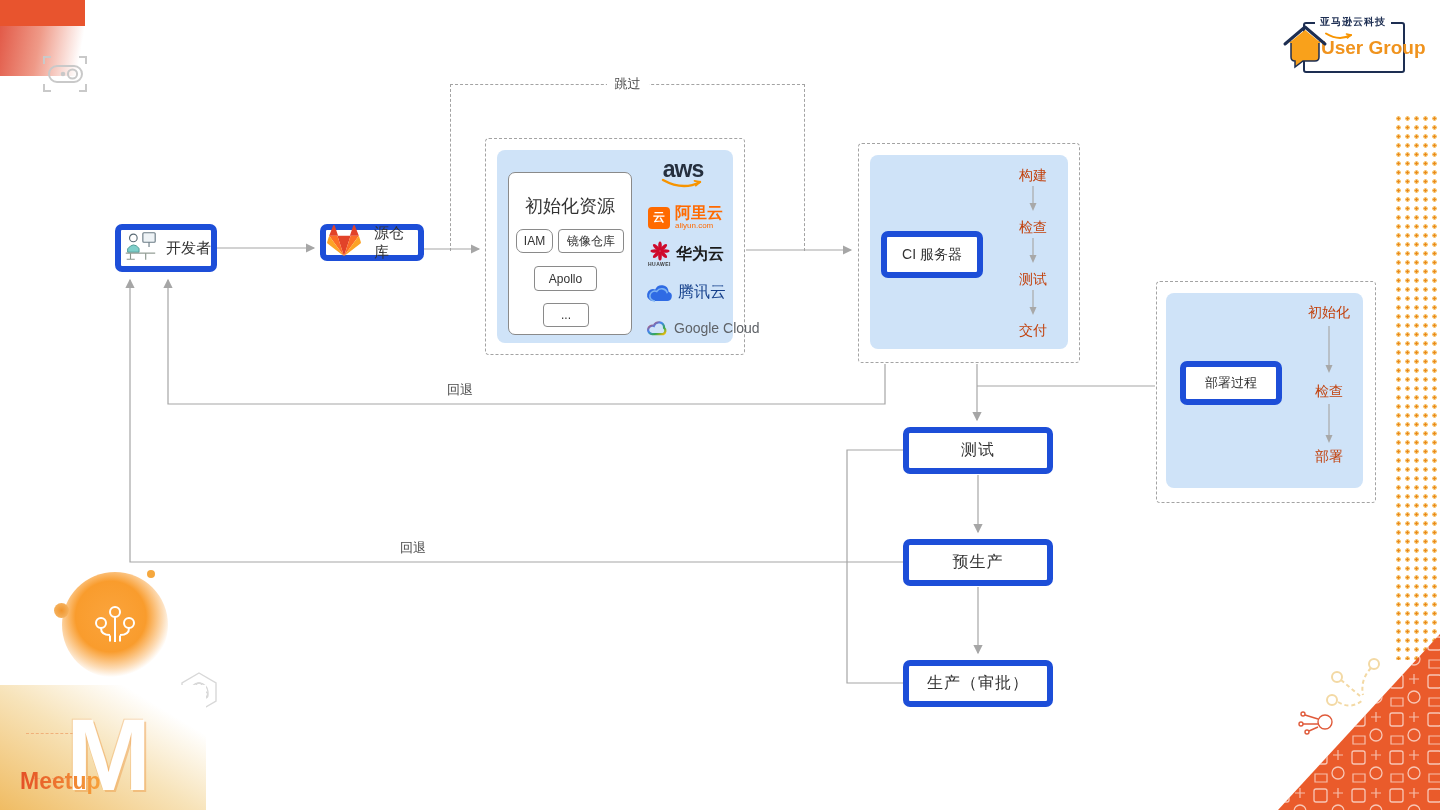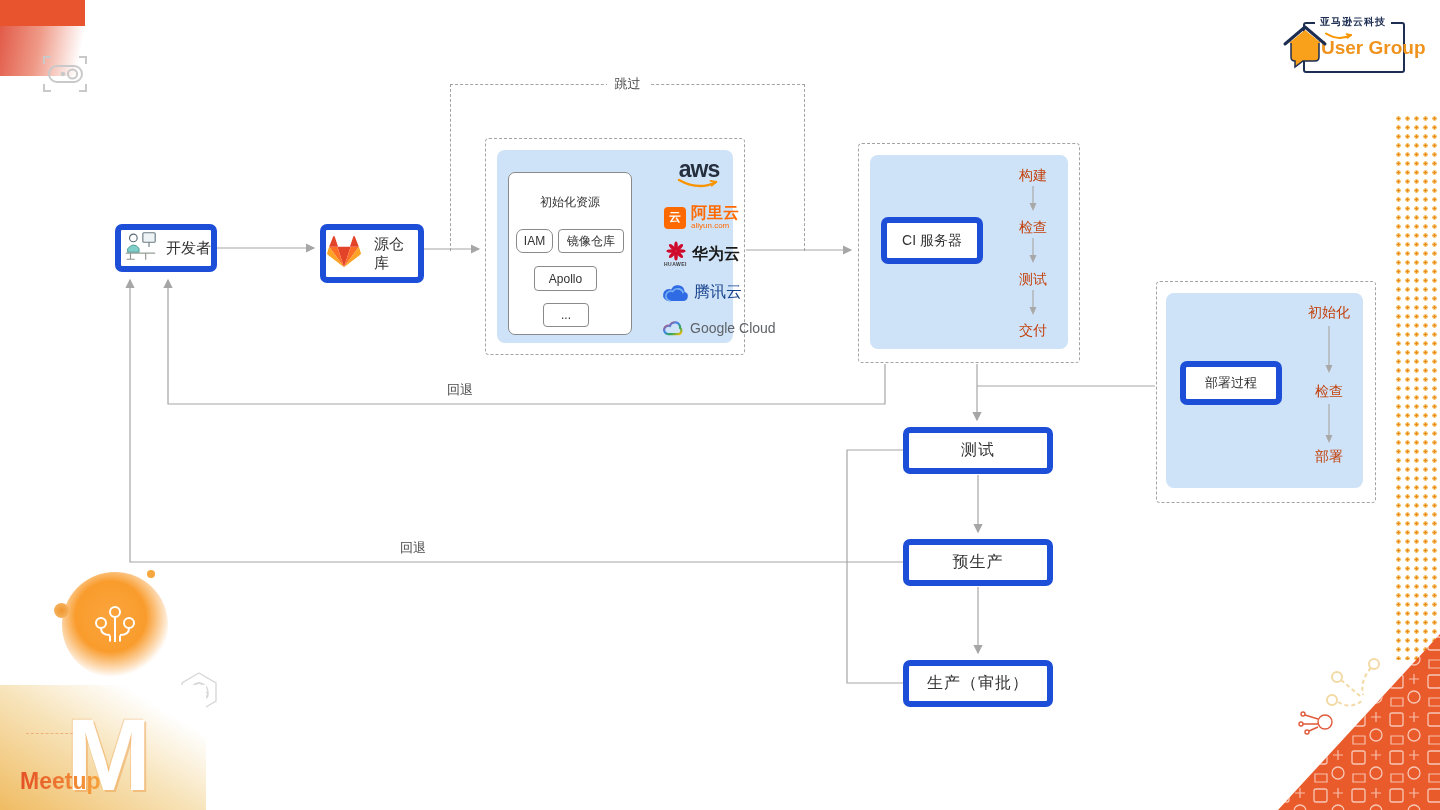--- a/index.html
+++ b/index.html
@@ -51,24 +51,24 @@
   .node-label{font-size:15px;color:#333;}
   .stage{font-size:16px;letter-spacing:1px;}
   .dashed-box{position:absolute;border:1px dashed #a3a3a3;border-radius:4px;box-sizing:border-box;}
   .blue-panel{position:absolute;background:#cfe3f8;border-radius:8px;}
   .skip-region{left:450px;top:84px;width:353px;height:166px;
     border-left:1px dashed #a3a3a3;border-top:1px dashed #a3a3a3;border-right:1px dashed #a3a3a3;}
   .skip-label{position:absolute;left:50%;top:0;transform:translate(-50%,-55%);
     background:#fff;padding:0 8px;font-size:13px;color:#4a4a4a;}
   .chip{position:absolute;background:#fff;border:1px solid #8a8a8a;border-radius:4px;
     display:flex;align-items:center;justify-content:center;font-size:12px;color:#333;box-sizing:border-box;}
-  .init-title{position:absolute;left:0;top:21px;width:100%;text-align:center;font-size:12px;color:#333;}
+  .init-title{position:absolute;left:0;top:21px;width:100%;text-align:center;font-size:18px;color:#333;}
   .step-label{position:absolute;width:66px;text-align:center;font-size:14px;color:#c2410c;}
   .rollback-label{position:absolute;font-size:13px;color:#4a4a4a;}
-  .cloud-row{position:absolute;display:flex;align-items:center;gap:5px;margin-left:16px;}
+  .cloud-row{position:absolute;display:flex;align-items:center;gap:5px;}
   .aws-word{font-size:23px;font-weight:bold;color:#252f3e;letter-spacing:-1px;line-height:.8;}
   .ali-name{font-size:16px;font-weight:bold;color:#ff6a00;line-height:1;}
   .ali-dom{font-size:8px;color:#ff6a00;line-height:1;margin-top:1px;}
   .ali-icon{width:22px;height:22px;background:#ff6a00;border-radius:4px;color:#fff;
     display:flex;align-items:center;justify-content:center;font-size:12px;font-weight:bold;}
   .hw-name{font-size:16px;font-weight:bold;color:#1a1a1a;}
   .hw-sub{font-size:5px;font-weight:bold;color:#3a3a3a;text-align:center;letter-spacing:.5px;}
   .tc-name{font-size:16px;font-weight:normal;color:#16418c;}
   .gg-name{font-size:14px;color:#5f6368;}
 </style>
@@ -143,21 +143,21 @@
         <line x1="29.5" y1="14" x2="29.5" y2="19" stroke="#6b7b85" stroke-width="1.2"></line>
         <circle cx="13" cy="9.5" r="4" fill="#fff" stroke="#5a6b75" stroke-width="1.2"></circle>
         <path d="M7 21 q6 -8 12 -0.5 l0 4 -12 0 Z" fill="#7ecfca" stroke="#4f9a95" stroke-width="1"></path>
         <path d="M5 25.5 h31" stroke="#8a958c" stroke-width="1.2"></path>
         <path d="M10 25.5 v6.5 M14.5 32 h-8.5 M26 25.5 v7" stroke="#8a958c" stroke-width="1.2" fill="none"></path>
       </svg>
     </span>
     <span class="node-label">开发者</span>
   </div>
 
-  <div class="node" style="left:320px;top:224px;width:104px;height:59px;gap:12px;">
+  <div class="node" style="left:320px;top:224px;width:104px;height:37px;gap:12px;">
     <span>
       <svg width="36" height="34" viewBox="0 0 40 38">
         <path fill="#e24329" d="M20 36 L12.6 13.2 h14.8 Z"></path>
         <path fill="#fc6d26" d="M20 36 L12.6 13.2 H3.4 Z M20 36 l7.4 -22.8 h9.2 Z"></path>
         <path fill="#fca326" d="M3.4 13.2 L1.2 20 a1.8 1.8 0 0 0 .7 2 L20 36 Z M36.6 13.2 L38.8 20 a1.8 1.8 0 0 1 -.7 2 L20 36 Z"></path>
         <path fill="#e24329" d="M3.4 13.2 L7.9 1.6 a.9 .9 0 0 1 1.7 0 L13.4 13.2 Z M36.6 13.2 L32.1 1.6 a.9 .9 0 0 0 -1.7 0 L26.6 13.2 Z"></path>
       </svg>
     </span>
     <span class="node-label">源仓库</span>
   </div>
@@ -226,21 +226,21 @@
             <stop offset="1" stop-color="#fbbc05"></stop>
         </linearGradient>
       </defs>
       <path d="M6.5 15 a4.5 4.5 0 1 1 1.6 -8.7 A5.6 5.6 0 0 1 19 8.3 A4 4 0 0 1 18 15 Z" fill="none" stroke="url(#gcg)" stroke-width="2.4"></path>
     </svg>
     <span class="gg-name">Google Cloud</span>
   </div>
 
   <div class="dashed-box" style="left:858px;top:143px;width:222px;height:220px;"></div>
   <div class="blue-panel" style="left:870px;top:155px;width:198px;height:194px;"></div>
-  <div class="node" style="left:881px;top:217px;width:102px;height:47px;">
+  <div class="node" style="left:881px;top:231px;width:102px;height:47px;">
     <span class="node-label" style="font-size:14px;">CI 服务器</span>
   </div>
   <div class="step-label" style="left:1000px;top:167px;">构建</div>
   <div class="abs" style="left:1028px;top:186px;">
     <svg width="10" height="26">
         <line x1="5" y1="0" x2="5" y2="18" stroke="#a8a8a8" stroke-width="1.2"></line>
         <path d="M1.5 17 L5 25 L8.5 17 Z" fill="#a8a8a8"></path>
       </svg>
   </div>
   <div class="step-label" style="left:1000px;top:219px;">检查</div>

